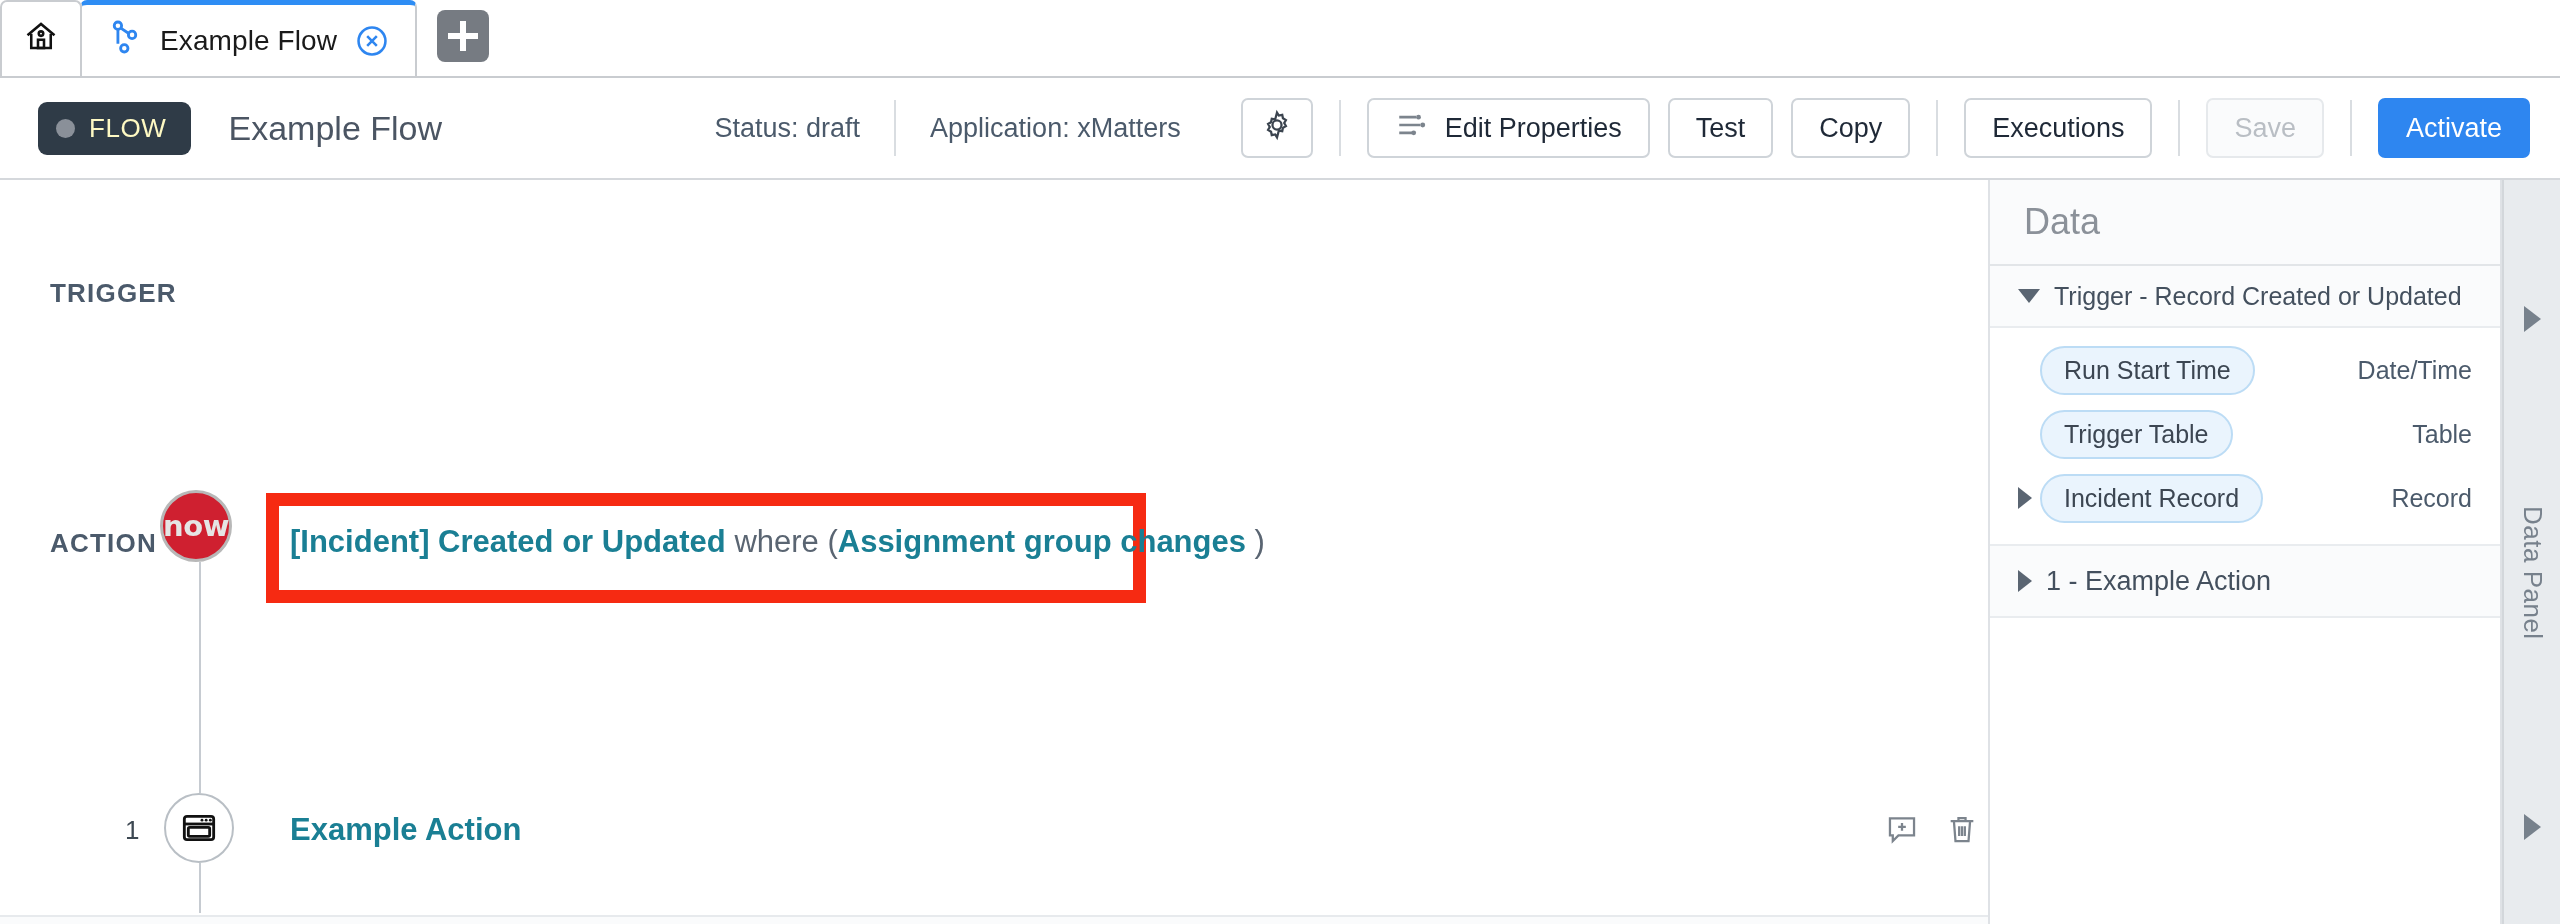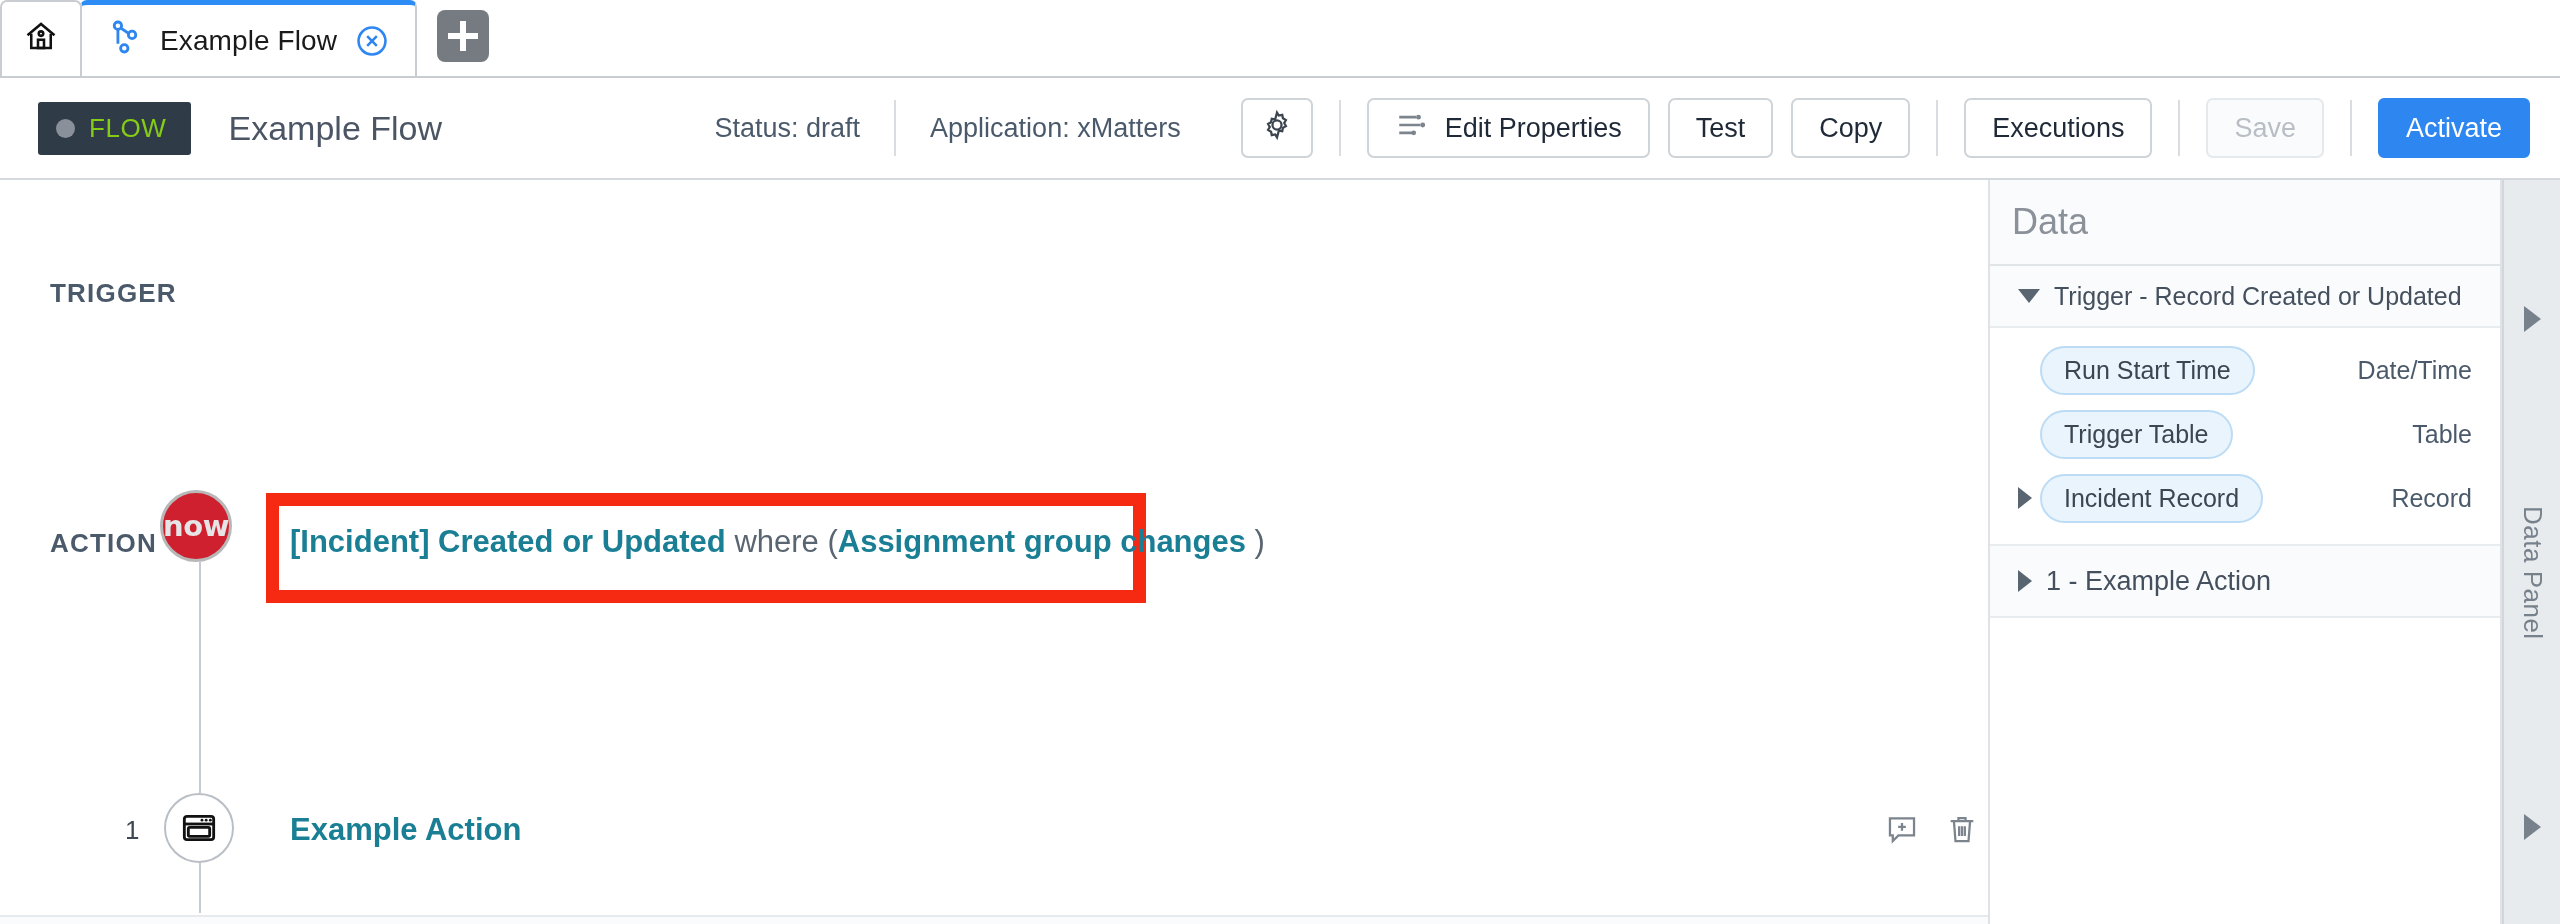--- a/index.html
+++ b/index.html
@@ -67,22 +67,22 @@
     height: 102px;
     display: flex;
     align-items: center;
     padding: 0 30px 0 38px;
     background: #ffffff;
     border-bottom: 2px solid #d5d8dc;
     gap: 0;
   }
   .flow-badge {
     display: flex; align-items: center; gap: 14px;
-    background: #2f3b47; color: #84cc16;
-    border-radius: 3px;
+    background: #2f3b47; color: #fef9c3;
+    border-radius: 9px;
     padding: 11px 24px 11px 18px;
     font-size: 26px; letter-spacing: .6px;
   }
   .flow-dot { width: 19px; height: 19px; border-radius: 50%; background: #8a9099; }
   .flow-title {
     margin-left: 38px;
     font-size: 34px; color: #4b5563; font-weight: 400;
     white-space: nowrap;
   }
   .tb-spacer { flex: 1 1 auto; }
@@ -95,21 +95,21 @@
     display: inline-flex; align-items: center; justify-content: center;
     gap: 16px;
     height: 60px; padding: 0 26px;
     border: 2px solid #cfd4d9; border-radius: 7px;
     background: #ffffff; color: #1f2937;
     font-size: 27px; font-family: "Liberation Sans", sans-serif;
     cursor: pointer; white-space: nowrap;
   }
   .btn.icon-only { width: 72px; padding: 0; }
   .btn.disabled { color: #b9bec4; border-color: #e6e9ec; background:#fafbfc; cursor: default; }
-  .btn.primary { background: #2e86f0; border-color: #2e86f0; color: #ffffff; border-radius: 6px; }
+  .btn.primary { background: #2e86f0; border-color: #2e86f0; color: #ffffff; }
   .gap { width: 26px; }
   .gap-sm { width: 18px; }
 
   
   .body {
     display: flex;
     height: calc(924px - 78px - 102px);
   }
 
   
@@ -181,21 +181,21 @@
     width: 512px;
     background: #ffffff;
     display: flex; flex-direction: column;
     border-right: 2px solid #dfe2e6;
   }
   .dp-header {
     height: 86px;
     background: #fafbfc;
     border-bottom: 2px solid #e2e5e8;
     display: flex; align-items: center;
-    padding-left: 22px;
+    padding-left: 34px;
     font-size: 36px; color: #8b9199; font-weight: 400;
   }
   .dp-group {
     display: flex; align-items: center; gap: 14px;
     height: 62px;
     padding-left: 28px;
     background: #fafbfc;
     border-bottom: 2px solid #e9ecef;
     font-size: 25px; color: #44505e;
     cursor: pointer;

